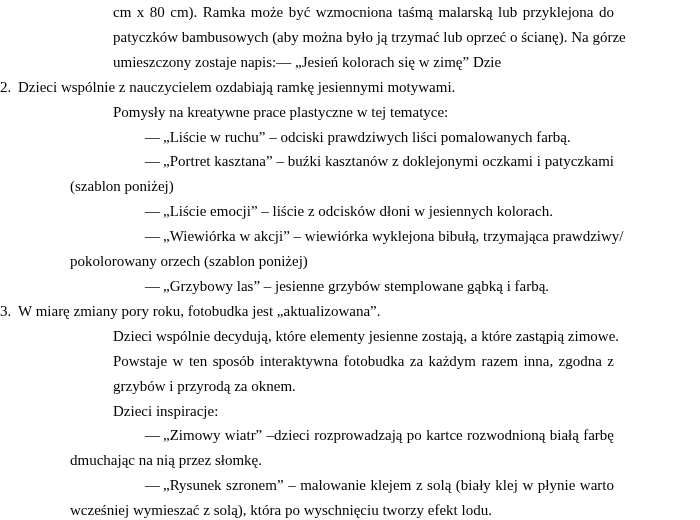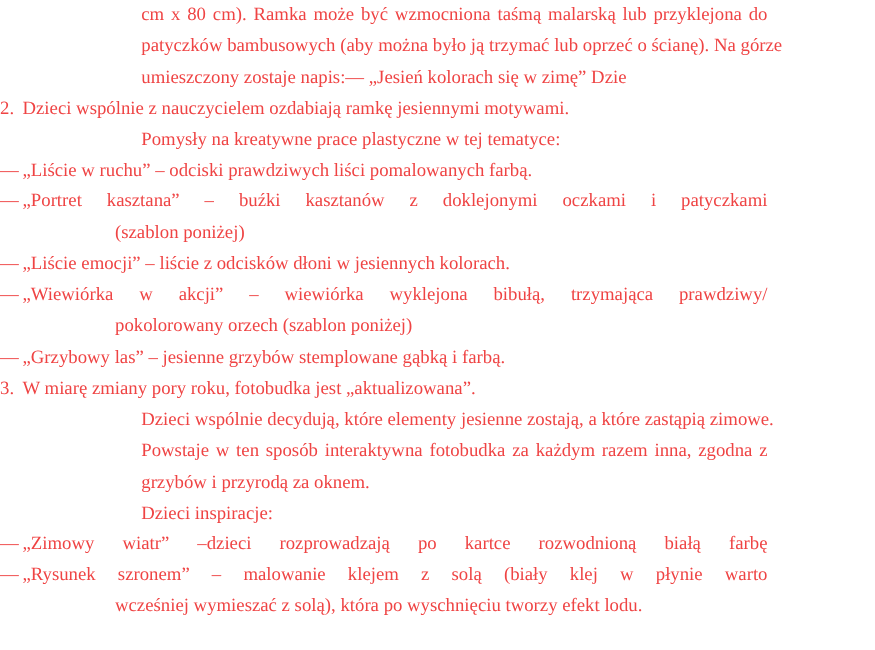--- a/index.html
+++ b/index.html
@@ -8,45 +8,45 @@
     background: #ffffff;
   }
   .page {
     position: relative;
     width: 700px;
     height: 520px;
     background: #ffffff;
     overflow: hidden;
     font-family: "Liberation Serif", "DejaVu Serif", serif;
     font-size: 15px;
-    color: #ef4444;
+    color: #000000;
   }
   .line {
     line-height: 24.9px;
     margin-right: 86px;      
     white-space: nowrap;
   }
   
   .ind1 { margin-left: 113px; }
   
   .hang-num { }
   .hang-num .marker {
     display: inline-block;
     width: 18px;
     white-space: nowrap;
   }
   
-  .dash-line { }
+  .dash-line { margin-left: 145px; }
   .dash-line .marker {
     display: inline-block;
     width: 18px;
     white-space: nowrap;
   }
   
-  .ind2 { margin-left: 92px; }
+  .ind2 { margin-left: 70px; }
   
   .j {
     text-align: justify;
     text-align-last: justify;
   }
 </style>
 </head>
 <body>
 
 <div class="page">
@@ -86,19 +86,20 @@
     <span class="marker">3.</span><span>W miarę zmiany pory roku, fotobudka jest „aktualizowana”.</span>
   </div>
   <div class="line ind1 j">Dzieci wspólnie decydują, które elementy jesienne zostają, a które zastąpią zimowe.</div>
   <div class="line ind1 j">Powstaje w ten sposób interaktywna fotobudka za każdym razem inna, zgodna z</div>
   <div class="line ind1">grzybów i przyrodą za oknem.</div>
   <div class="line ind1">Dzieci inspiracje:</div>
 
   <div class="line dash-line j">
     <span class="marker">—</span><span>„Zimowy wiatr” –dzieci rozprowadzają po kartce rozwodnioną białą farbę</span>
   </div>
+  <div class="line ind2">dmuchając na nią przez słomkę.</div>
 
   <div class="line dash-line j">
     <span class="marker">—</span><span>„Rysunek szronem” – malowanie klejem z solą (biały klej w płynie warto</span>
   </div>
   <div class="line ind2">wcześniej wymieszać z solą), która po wyschnięciu tworzy efekt lodu.</div>
 
 </div>
 
 </body></html>

